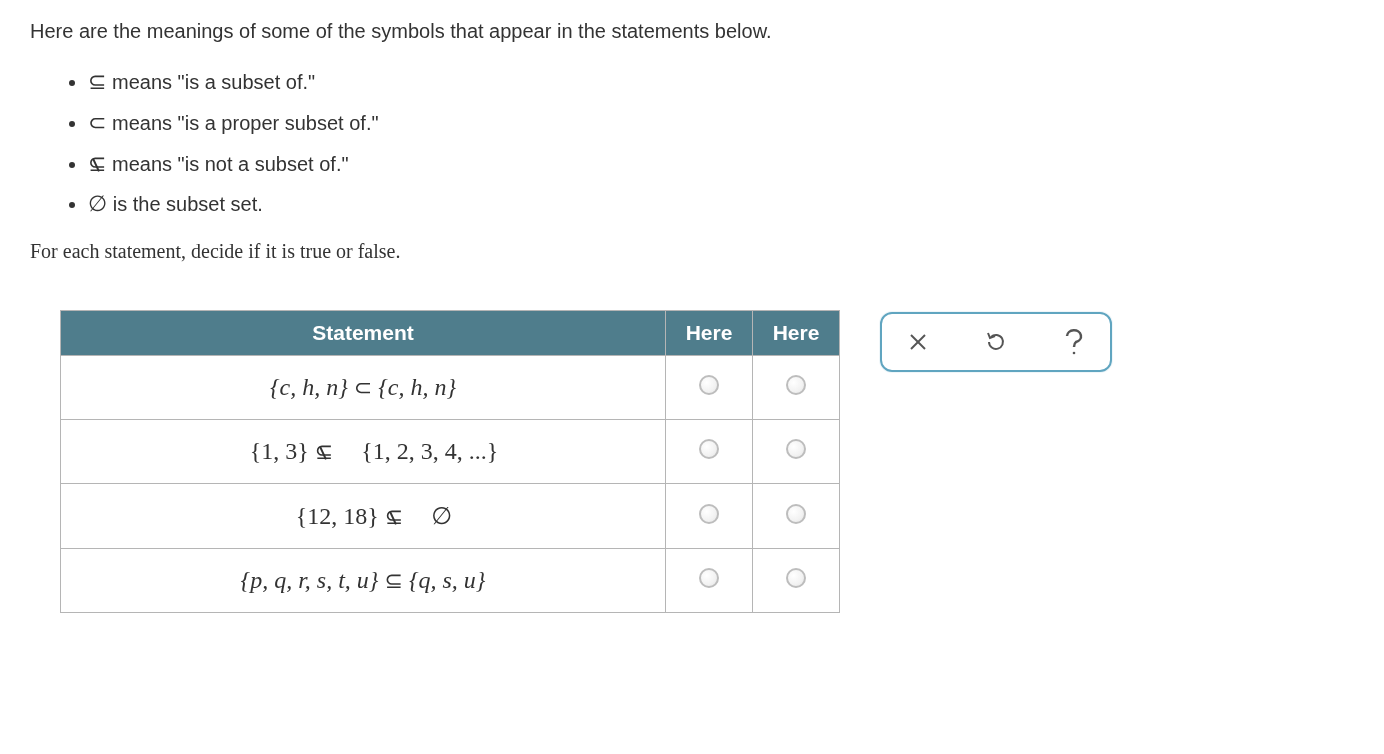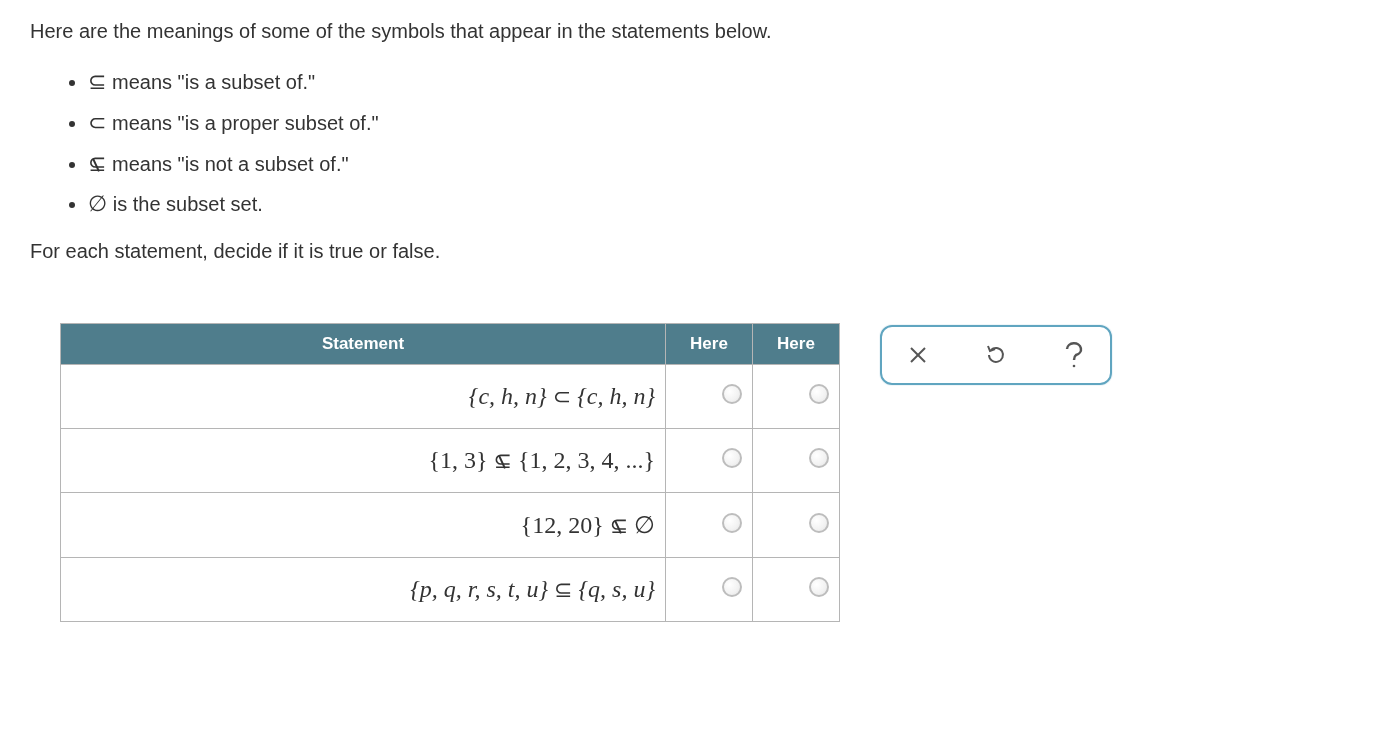--- a/index.html
+++ b/index.html
@@ -34,57 +34,59 @@
     content: "";
     position: absolute;
     left: 1px;
     top: 50%;
     width: 14px;
     border-top: 2px solid #333;
     transform: rotate(65deg);
     transform-origin: center;
   }
   .instruction {
-    margin: 14px 0 60px 0;
+    margin: 14px 0 47px 0;
+    font-family: Liberation Serif, serif;
   }
   .work-row {
     display: flex;
     align-items: flex-start;
     gap: 40px;
   }
   table.stmt {
     border-collapse: collapse;
     margin-left: 30px;
   }
   table.stmt th {
     background: #4f7d8c;
     color: #fff;
     font-weight: bold;
     border: 1px solid #b5b5b5;
     padding: 10px 12px;
-    font-size: 17px;
+    font-size: 21px;
   }
   table.stmt th.stcol {
     width: 580px;
   }
   table.stmt th.tfcol {
     width: 62px;
   }
   table.stmt td {
     border: 1px solid #b5b5b5;
     padding: 18px 10px;
-    text-align: right;
+    text-align: center;
     font-family: "Times New Roman", serif;
     font-size: 24px;
   }
   table.stmt td.stcell {
     font-style: italic;
   }
   .num {
     font-style: normal;
+    margin-left: 22px;
   }
   .radio {
     display: inline-block;
     width: 16px;
     height: 16px;
     border: 2px solid #bdbdbd;
     border-radius: 50%;
     background: radial-gradient(circle at 35% 35%, #fff 0%, #f2f2f2 60%, #e3e3e3 100%);
     cursor: pointer;
   }
@@ -160,21 +162,21 @@
       <span class="num">{1, 3}</span>
       <span class="sym not-subset" style="font-style:normal">⊆</span>
       <span class="num">{1, 2, 3, 4, ...}</span>
     </td>
     <td><span class="radio"></span></td>
     <td><span class="radio"></span></td>
   </tr>
 
   <tr>
     <td class="stcell">
-      <span class="num">{12, 20}</span>
+      <span class="num">{12, 18}</span>
       <span class="sym not-subset" style="font-style:normal">⊆</span>
       <span class="num">∅</span>
     </td>
     <td><span class="radio"></span></td>
     <td><span class="radio"></span></td>
   </tr>
 
   <tr>
     <td class="stcell">
       <span>{p, q, r, s, t, u}</span>

